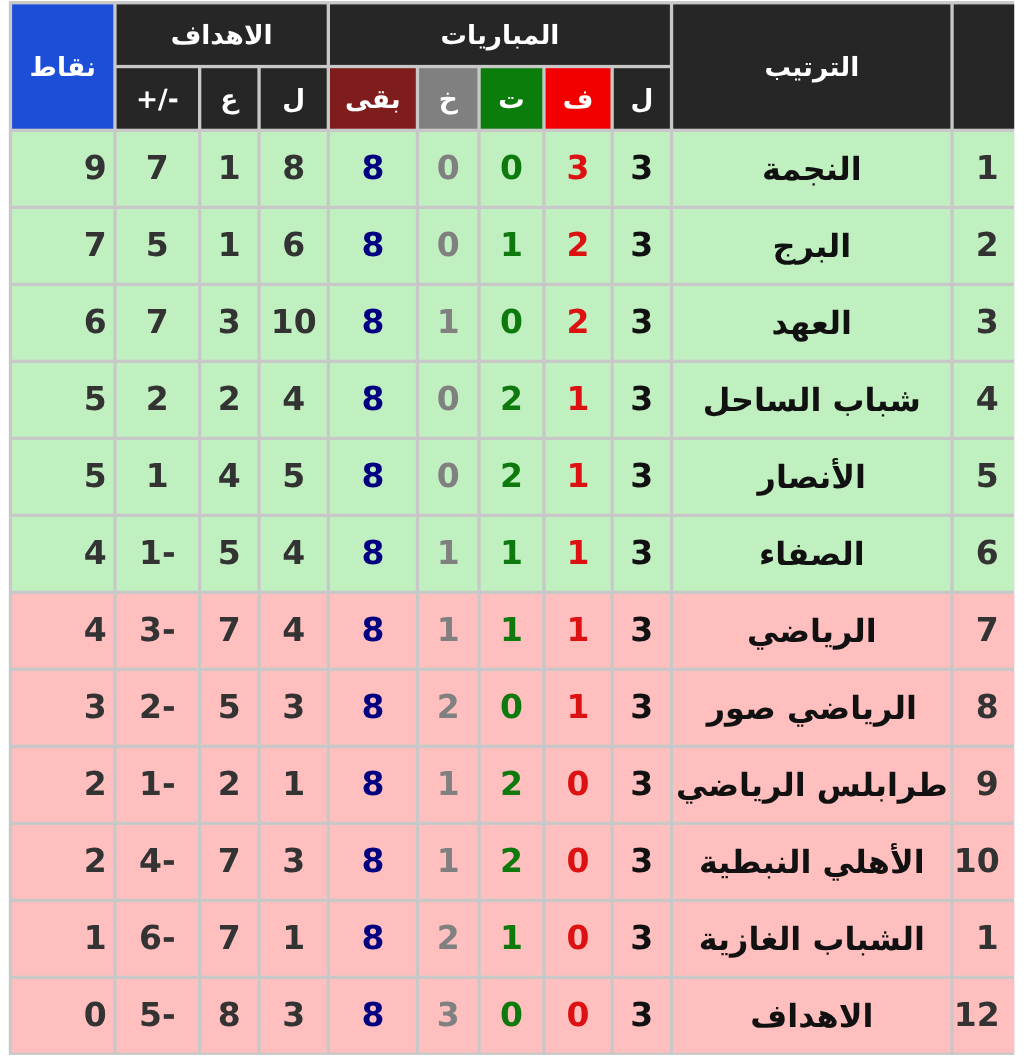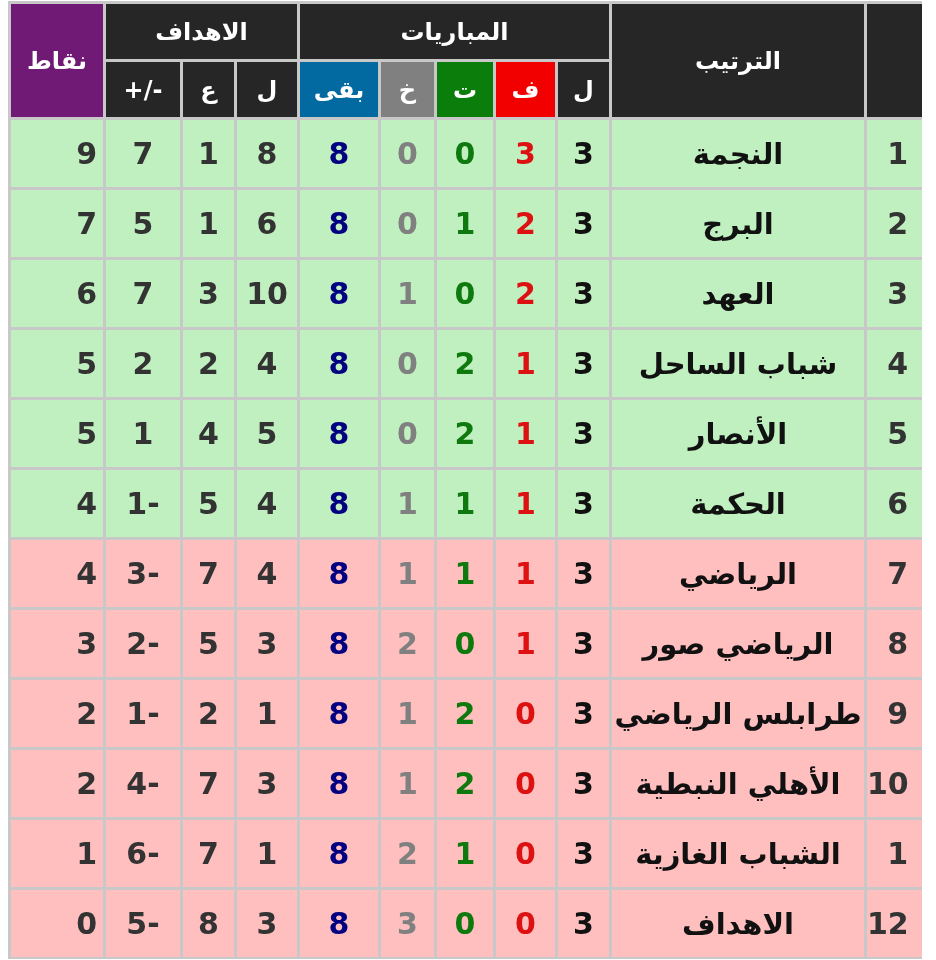--- a/index.html
+++ b/index.html
@@ -1,22 +1,22 @@
 <!DOCTYPE html>
 <html><head>
 <meta charset="utf-8">
 <style>
   html, body { margin: 0; padding: 0; background: #ffffff; }
   body { width: 936px; height: 960px; overflow: hidden; font-family: "DejaVu Sans", sans-serif; }
   .wrap { position: absolute; left: 8px; top: 1px; width: 914px; height: 958px; background: #c8c8c8; }
   table { border-collapse: separate; border-spacing: 3px; width: 914px; height: 958px; table-layout: fixed; direction: ltr; }
   th { color: #ffffff; font-weight: bold; font-size: 24px; text-align: center; padding: 0; }
   th.dark { background: #262626; }
-  th.pts { background: #701a75; }
-  th.rem { background: #0369a1; }
+  th.pts { background: #1d4ed8; }
+  th.rem { background: #7f1d1d; }
   th.draw { background: #808080; }
   th.win { background: #0a7d0a; }
   th.loss { background: #f20000; }
   td { font-weight: bold; font-size: 30px; color: #333333; text-align: center; padding: 0; height: 67px; }
   tr.green td { background: #c0f0c0; }
   tr.red td { background: #ffbfbf; }
   td.points { text-align: right; padding-right: 6px; }
   td.team { font-size: 29px; font-weight: bold; color: #111111; direction: rtl; }
   td.rank { text-align: right; padding-right: 14px; }
   .c-rem { color: #000080; }
@@ -131,21 +131,21 @@
         <tr class="green">
     <td class="points">4</td>
     <td>1-</td>
     <td>5</td>
     <td>4</td>
     <td class="c-rem">8</td>
     <td class="c-draw">1</td>
     <td class="c-win">1</td>
     <td class="c-loss">1</td>
     <td class="c-played">3</td>
-    <td class="team">الحكمة</td>
+    <td class="team">الصفاء</td>
     <td class="rank">6</td>
   </tr>
         <tr class="red">
     <td class="points">4</td>
     <td>3-</td>
     <td>7</td>
     <td>4</td>
     <td class="c-rem">8</td>
     <td class="c-draw">1</td>
     <td class="c-win">1</td>

